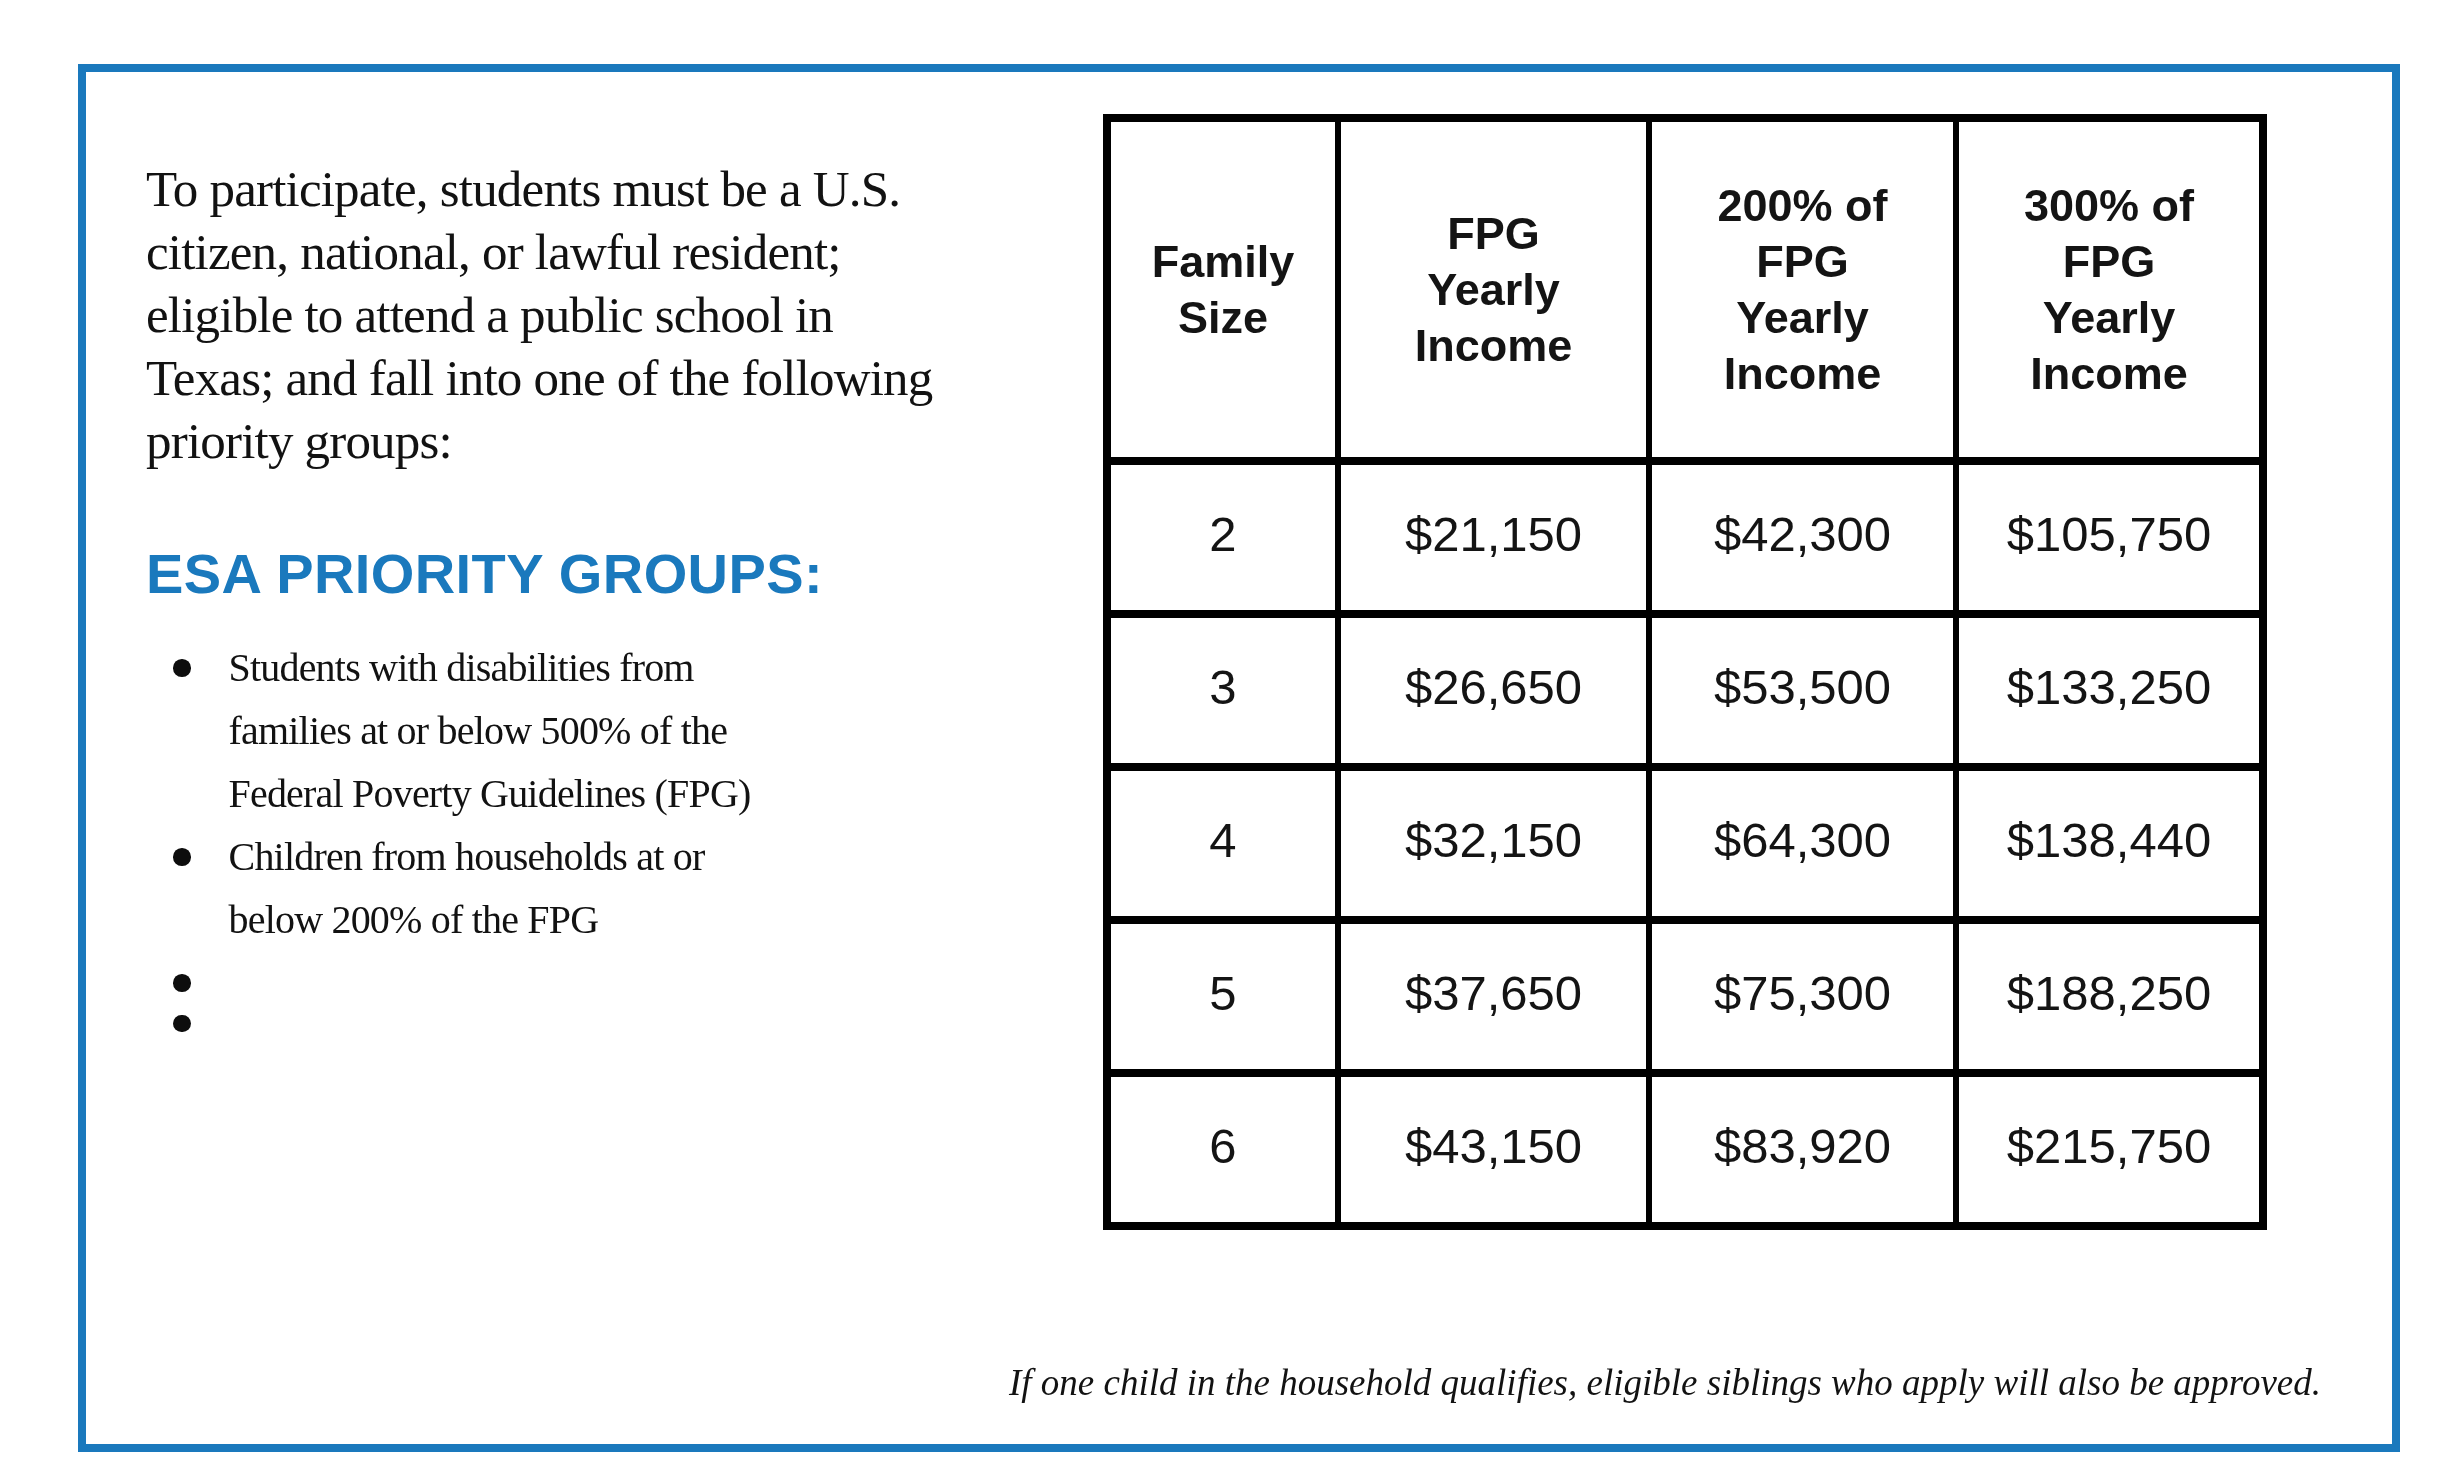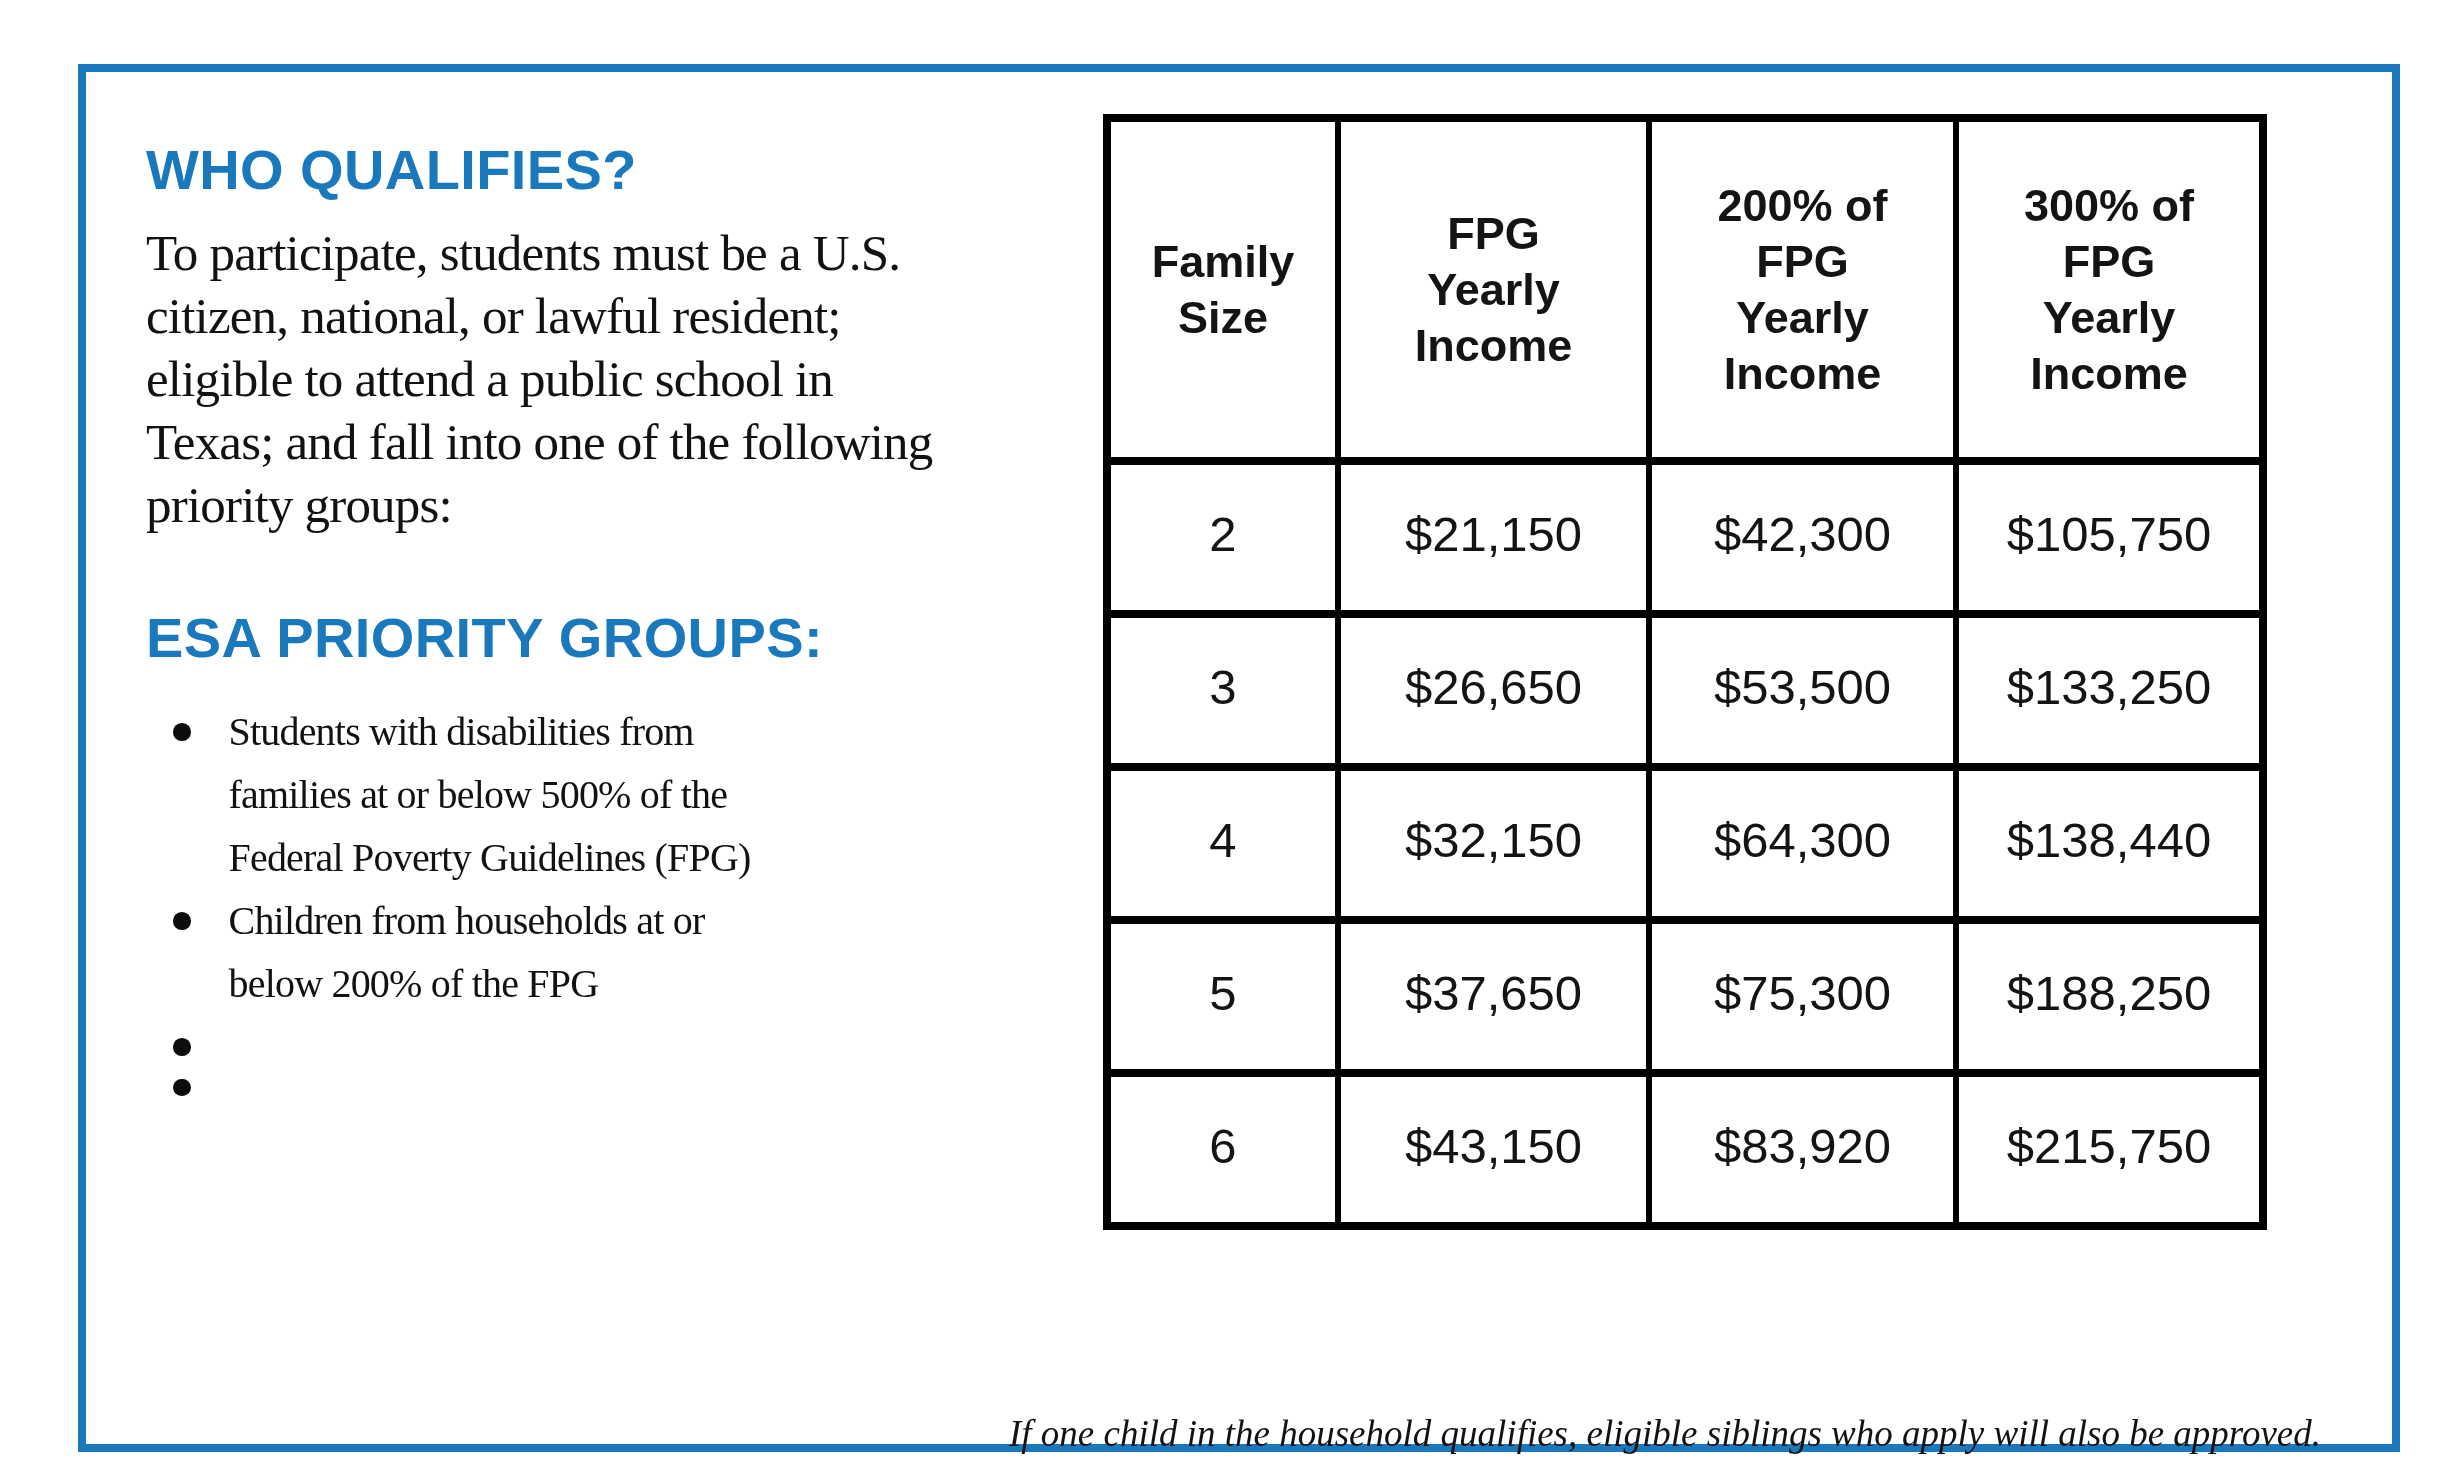--- a/index.html
+++ b/index.html
@@ -68,33 +68,32 @@
     font-weight: 800; font-size: 45px; line-height: 56px;
     white-space: pre;
   }
   table.fpg td {
     height: 153px;
     font-weight: 400; font-size: 49px;
     padding-bottom: 6.4px;
   }
 
   .footnote {
-    position: absolute; left: 928px; top: 1411px; width: 1474px;
+    position: absolute; left: 928px; top: 1360px; width: 1474px;
     text-align: center;
     font-style: italic; font-size: 37px; line-height: 45px;
     white-space: nowrap;
   }
 </style>
 </head>
 <body>
 
 <div class="frame"></div>
 
 <div class="left-col">
-  <h1 class="title">WHO QUALIFIES?</h1>
   <p class="intro">To participate, students must be a U.S.
 citizen, national, or lawful resident;
 eligible to attend a public school in
 Texas; and fall into one of the following
 priority groups:</p>
   <h2 class="groups-heading">ESA PRIORITY GROUPS:</h2>
   <ul class="bullets">
     <li>
       <span class="dot"></span>
       <span class="bullet-text">Students with disabilities from

